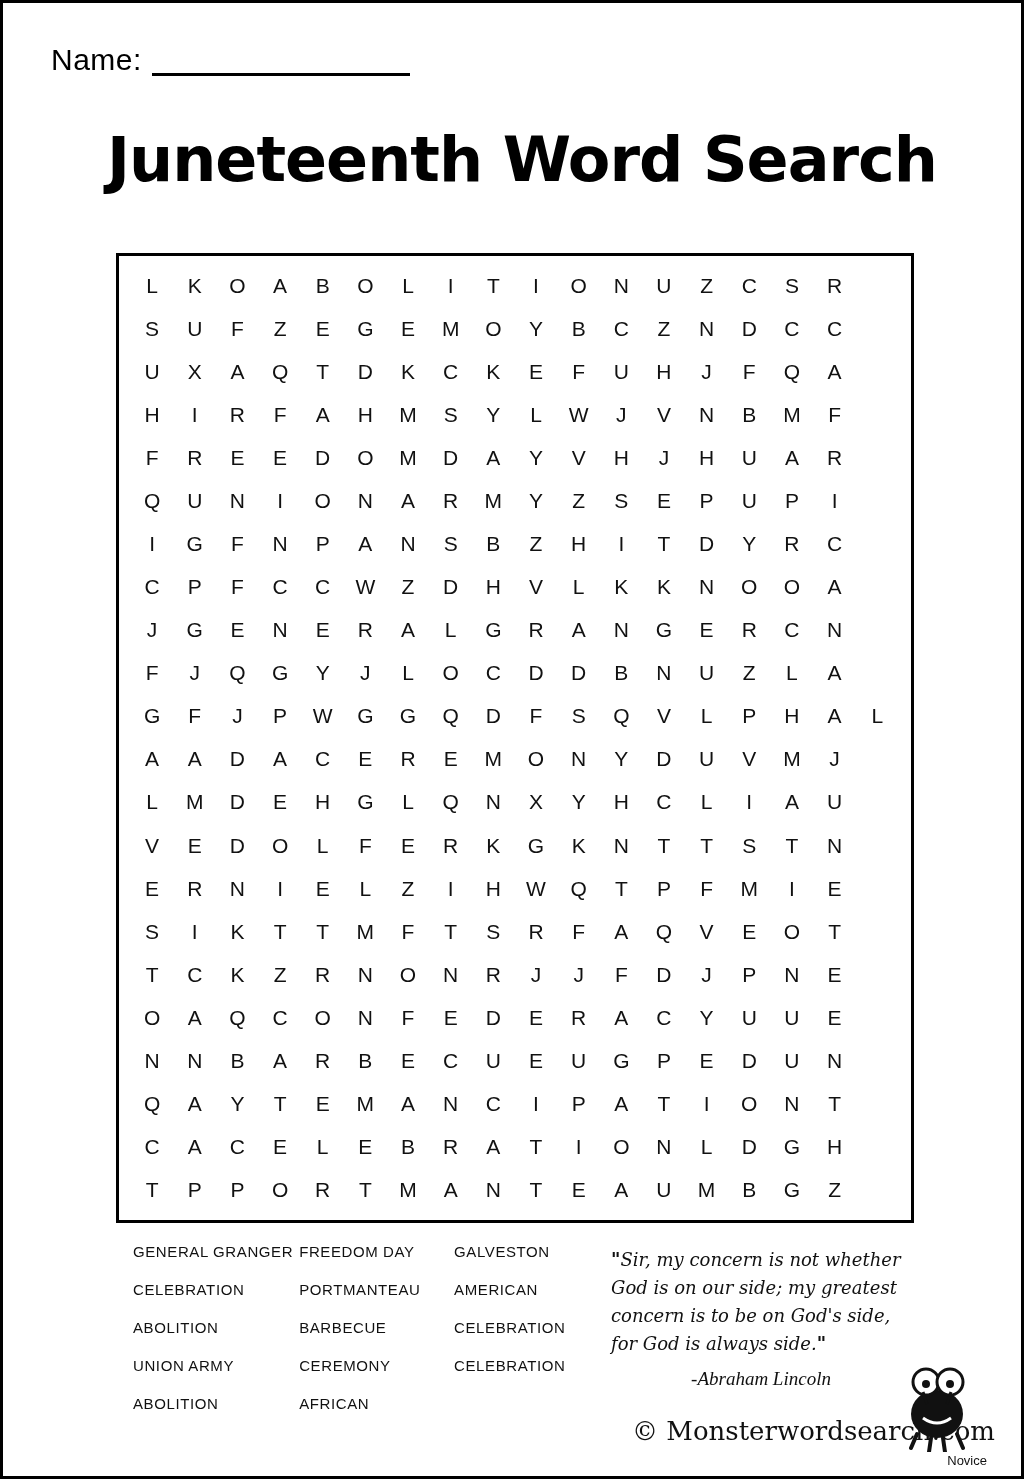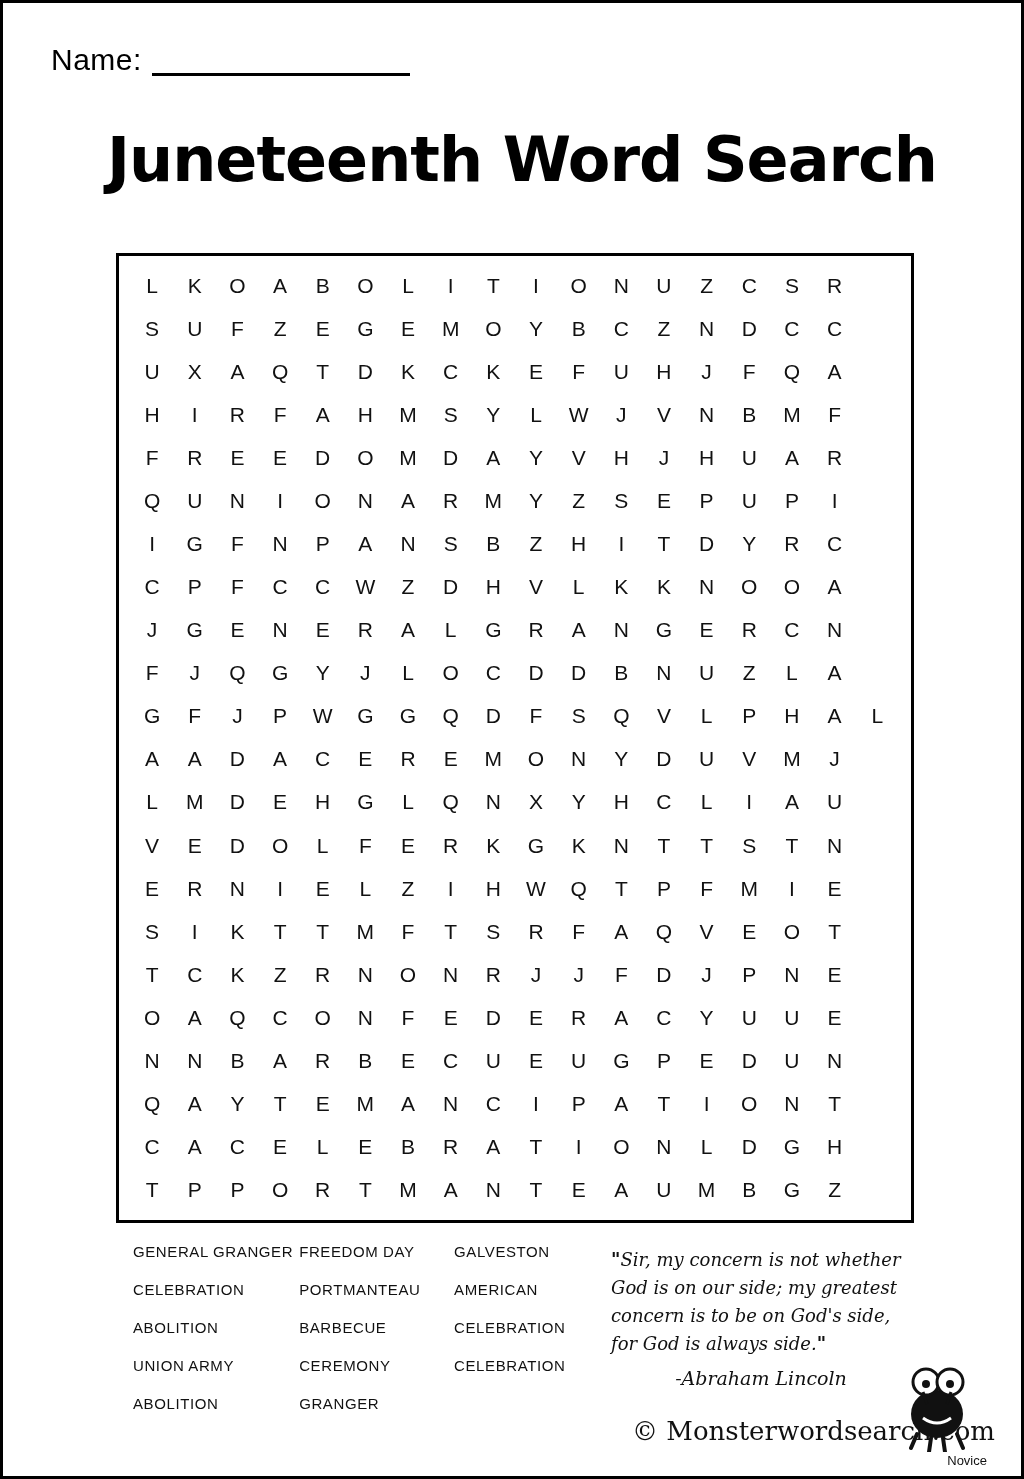--- a/index.html
+++ b/index.html
@@ -116,20 +116,21 @@
     color: #111;
   }
   .quote-mark {
     font-style: normal;
     font-weight: bold;
   }
   .quote-author {
     margin-top: 6px;
     text-align: center;
     font-size: 19px;
+    font-family: Liberation Serif, serif;
   }
 
   
   .footer-credit {
     position: absolute;
     left: 0;
     right: 26px;
     bottom: 30px;
     text-align: right;
     font-family: "DejaVu Serif", serif;
@@ -598,21 +599,21 @@
       <div class="word">CELEBRATION</div>
       <div class="word">PORTMANTEAU</div>
       <div class="word">AMERICAN</div>
       <div class="word">ABOLITION</div>
       <div class="word">BARBECUE</div>
       <div class="word">CELEBRATION</div>
       <div class="word">UNION ARMY</div>
       <div class="word">CEREMONY</div>
       <div class="word">CELEBRATION</div>
       <div class="word">ABOLITION</div>
-      <div class="word">GRANGER</div>
+      <div class="word">AFRICAN</div>
     </div>
 
   <div class="quote">
     <div>
       <span class="quote-mark">"</span><span>Sir, my concern is not whether</span><br>
       <span>God is on our side; my greatest</span><br>
       <span>concern is to be on God's side,</span><br>
       <span>for God is always side.</span><span class="quote-mark">"</span>
     </div>
     <div class="quote-author">-Abraham Lincoln</div>

